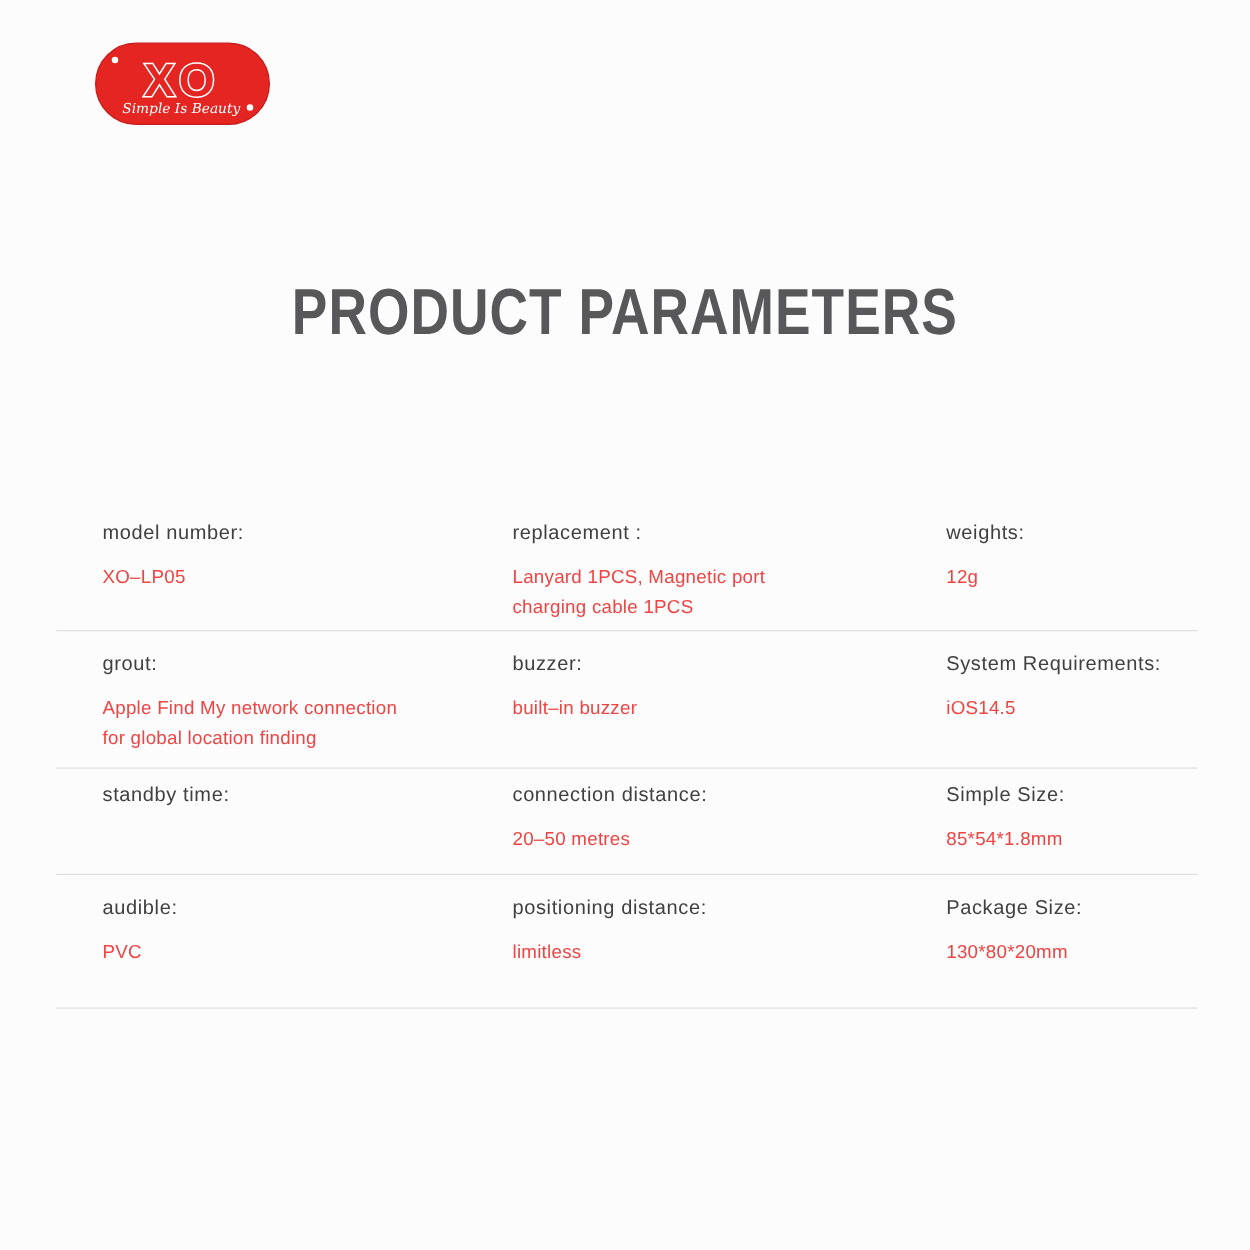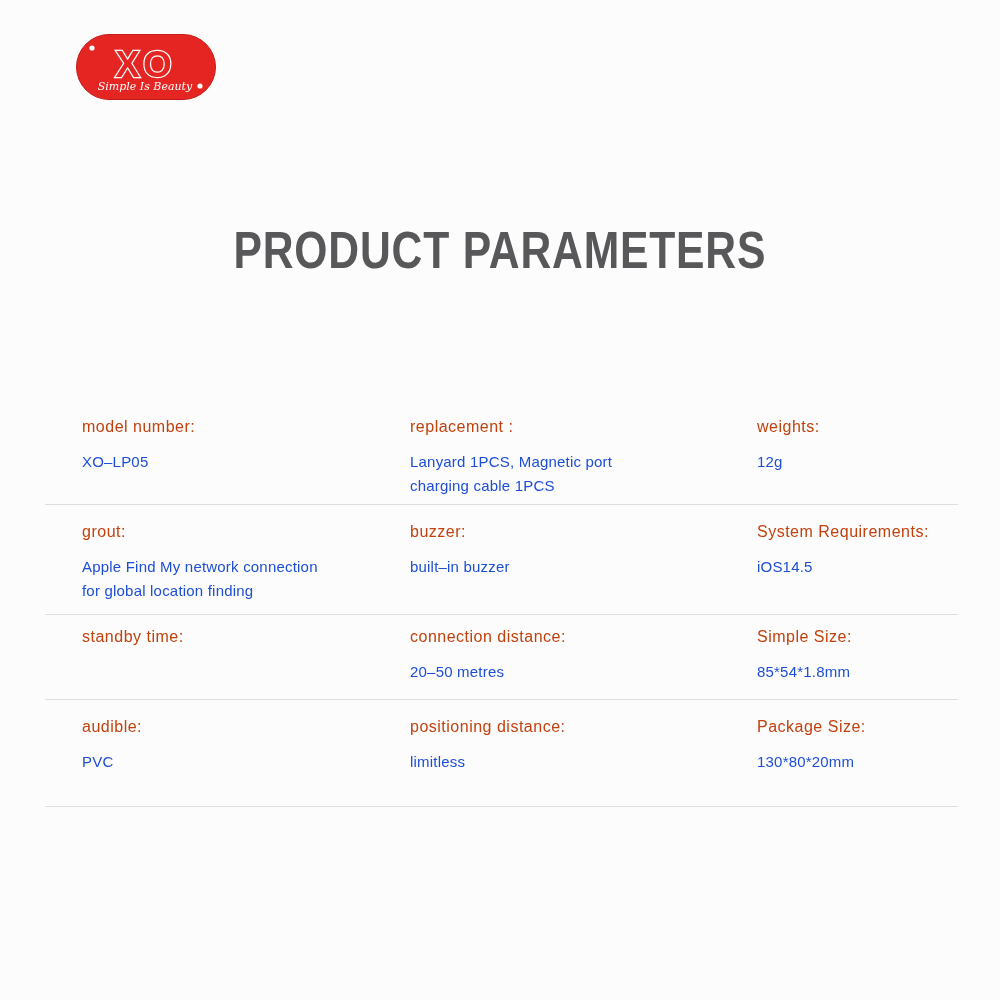--- a/index.html
+++ b/index.html
@@ -56,28 +56,28 @@
   .spec-row:nth-child(4) { min-height: 107px; }
   .spec-row:nth-child(5) { min-height: 99px; }
 
   .cell { padding-top: 16px; }
   .spec-row:nth-child(3) .cell { padding-top: 11px; }
   .cell.c1 { padding-left: 37px; }
 
   .spec-label {
     font-size: 16px;
     letter-spacing: 0.5px;
-    color: #c2410c;
+    color: #404040;
     line-height: 22px;
   }
   .spec-value {
     margin-top: 12px;
     font-size: 15px;
     letter-spacing: 0.2px;
-    color: #1d4ed8;
+    color: #ef4444;
     line-height: 24px;
     white-space: pre-line;
   }
   .cell.c2 .spec-value { max-width: 250px; }
 </style>
 </head>
 <body>
 
 <div class="page">
 

